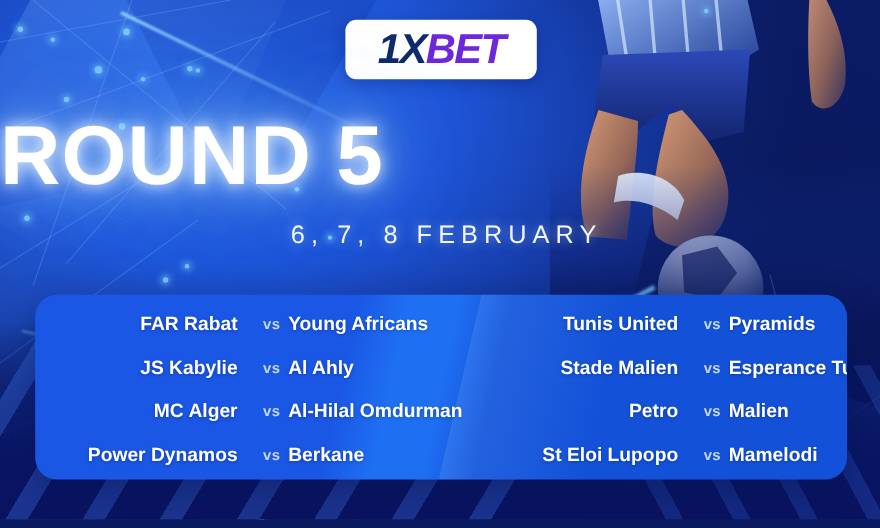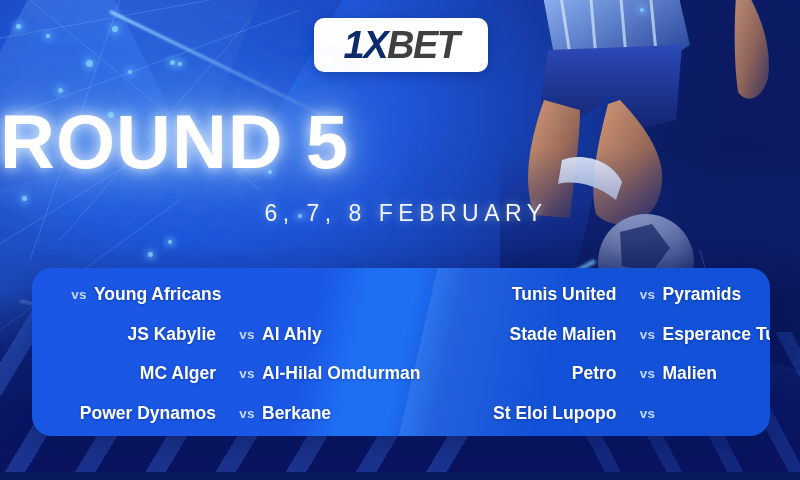--- a/index.html
+++ b/index.html
@@ -93,21 +93,21 @@
     position:absolute; left:314px; top:18px;
     width:174px; height:54px;
     background:#ffffff; border-radius:10px;
     display:flex; align-items:center; justify-content:center;
     box-shadow:0 3px 14px rgba(0,20,90,.35);
   }
   .logo-text { display:flex; align-items:baseline;
                font-size:38px; font-weight:900; letter-spacing:-1.5px;
                font-style:italic; line-height:1; }
   .logo-1x { color:#0e2b6b; }
-  .logo-bet { color:#404040; }
+  .logo-bet { color:#6d28d9; }
 
   
   .round-title {
     position:absolute; left:0; right:0; top:104px;
     font-size:76px; font-weight:700; color:#ffffff;
     letter-spacing:1px; line-height:1;
     text-shadow:
       0 0 14px rgba(235,245,255,.95),
       0 0 34px rgba(190,225,255,.85),
       0 0 66px rgba(140,195,255,.65),
@@ -288,20 +288,21 @@
 
   <div class="round-title">ROUND 5</div>
   <div class="round-date">6, 7, 8 FEBRUARY</div>
 
   <div class="card">
     <div class="card-shine"></div>
     <div class="columns">
 
       <div class="col col-left">
         <div class="match">
+          <span class="team-home">FAR Rabat</span>
           <span class="vs">vs</span>
           <span class="team-away">Young Africans</span>
         </div>
         <div class="match">
           <span class="team-home">JS Kabylie</span>
           <span class="vs">vs</span>
           <span class="team-away">Al Ahly</span>
         </div>
         <div class="match">
           <span class="team-home">MC Alger</span>
@@ -327,19 +328,20 @@
           <span class="team-away">Esperance Tunis</span>
         </div>
         <div class="match">
           <span class="team-home">Petro</span>
           <span class="vs">vs</span>
           <span class="team-away">Malien</span>
         </div>
         <div class="match">
           <span class="team-home">St Eloi Lupopo</span>
           <span class="vs">vs</span>
+          <span class="team-away">Mamelodi</span>
         </div>
       </div>
 
     </div>
   </div>
 
 </div>
 
 </body></html>

